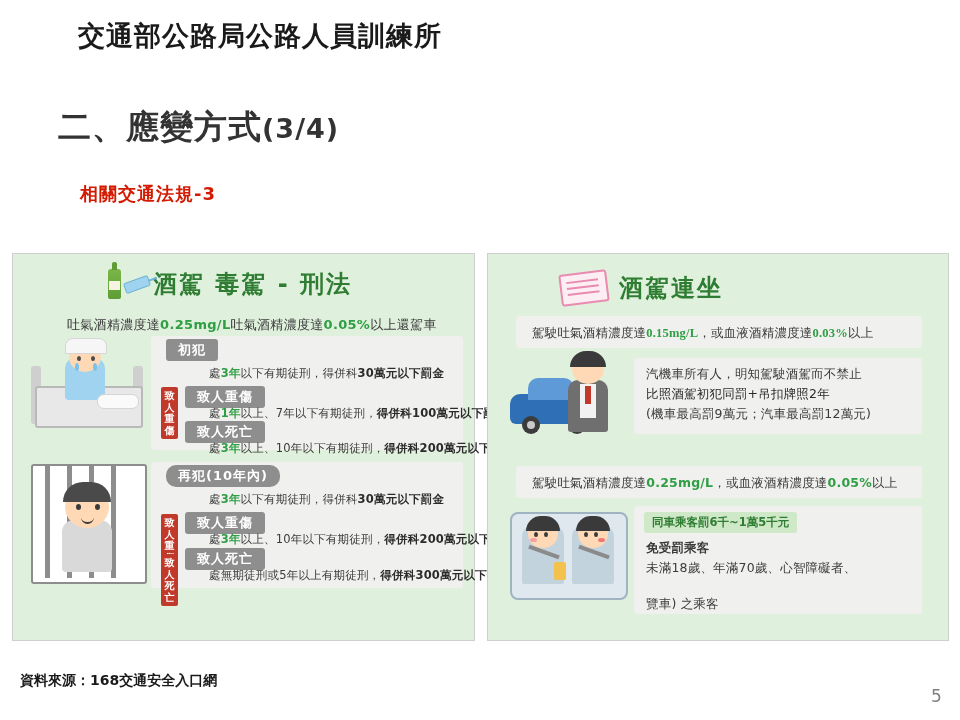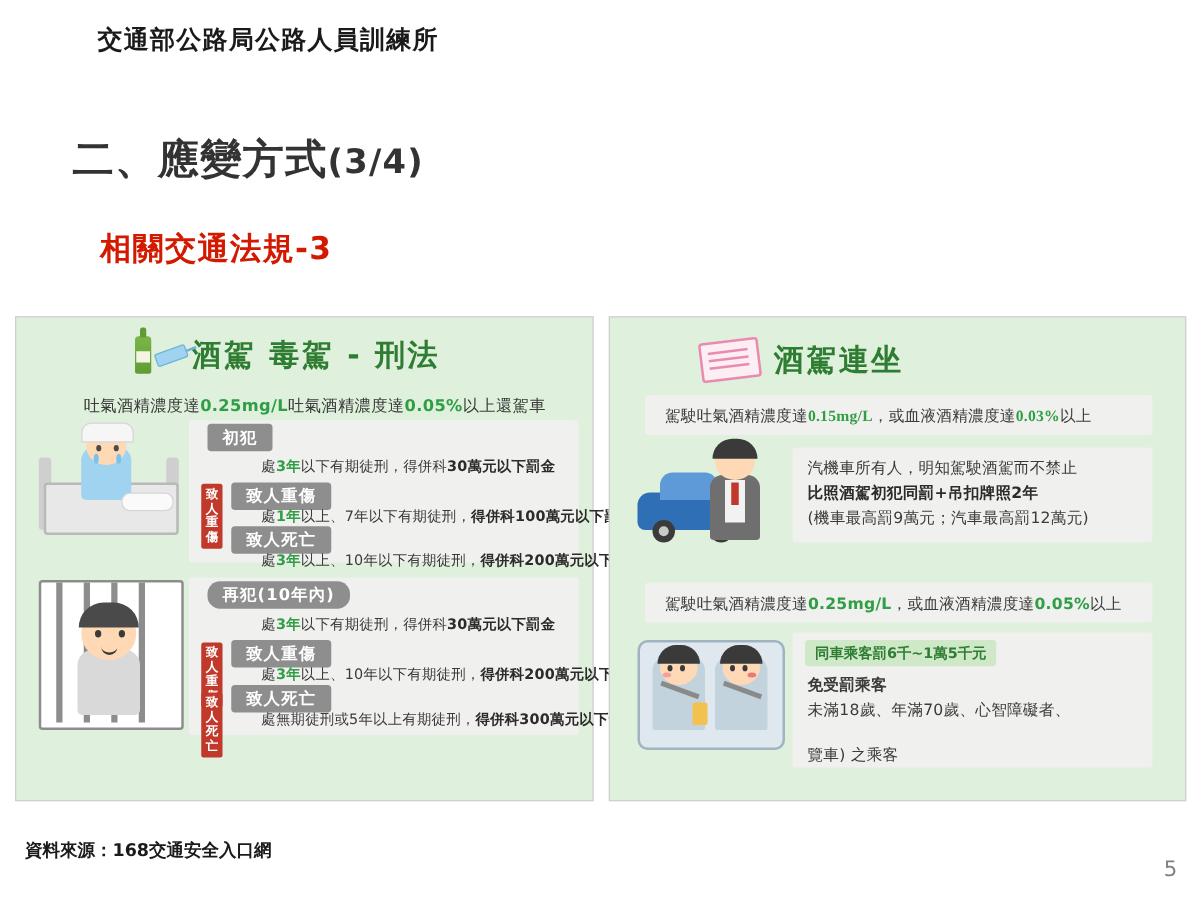--- a/index.html
+++ b/index.html
@@ -16,21 +16,21 @@
   }
   .slide {
     position: relative;
     width: 960px;
     height: 720px;
   }
   .org-name {
     position: absolute;
     left: 78px;
     top: 18px;
-    font-size: 20px;
+    font-size: 27px;
     font-weight: bold;
     color: #1a1a1a;
     letter-spacing: 1px;
   }
   .slide-title {
     position: absolute;
     left: 58px;
     top: 105px;
     font-size: 33px;
     font-weight: bold;
@@ -38,21 +38,21 @@
     letter-spacing: 1px;
   }
   .slide-title .suffix {
     font-size: 27px;
     font-weight: bold;
   }
   .sub-title {
     position: absolute;
     left: 80px;
     top: 182px;
-    font-size: 25px;
+    font-size: 18px;
     font-weight: bold;
     color: #d31a00;
     letter-spacing: 1px;
   }
   .source-note {
     position: absolute;
     left: 20px;
     top: 672px;
     font-size: 14px;
     color: #1a1a1a;
@@ -542,21 +542,21 @@
       <div class="man-body"></div>
       <div class="man-shirt"></div>
       <div class="tie"></div>
       <div class="man-face"></div>
       <div class="man-hair"></div>
     </div>
 
     <div class="r-block rb-2"></div>
     <div class="rb-line" style="left:158px; top:112px;">汽機車所有人，明知駕駛酒駕而不禁止</div>
     <div class="rb-line" style="left:158px; top:132px;">
-      <span class="bold-red" style="font-weight:bold;margin-top:47px;">比照酒駕初犯同罰+吊扣牌照2年</span>
+      <span class="bold-red" style="font-weight:normal;margin-top:47px;">比照酒駕初犯同罰+吊扣牌照2年</span>
     </div>
     <div class="rb-line" style="left:158px; top:152px;">(機車最高罰9萬元；汽車最高罰12萬元)</div>
 
     <div class="r-block rb-3"></div>
     <div class="rb-line" style="left:44px; top:221px;">
       <span>駕駛吐氣酒精濃度達</span><span class="green-b">0.25mg/L</span><span>，或血液酒精濃度達</span><span class="green-b">0.05%</span><span>以上</span>
     </div>
 
     <div class="ill pair-scene">
       <div class="carbox"></div>

